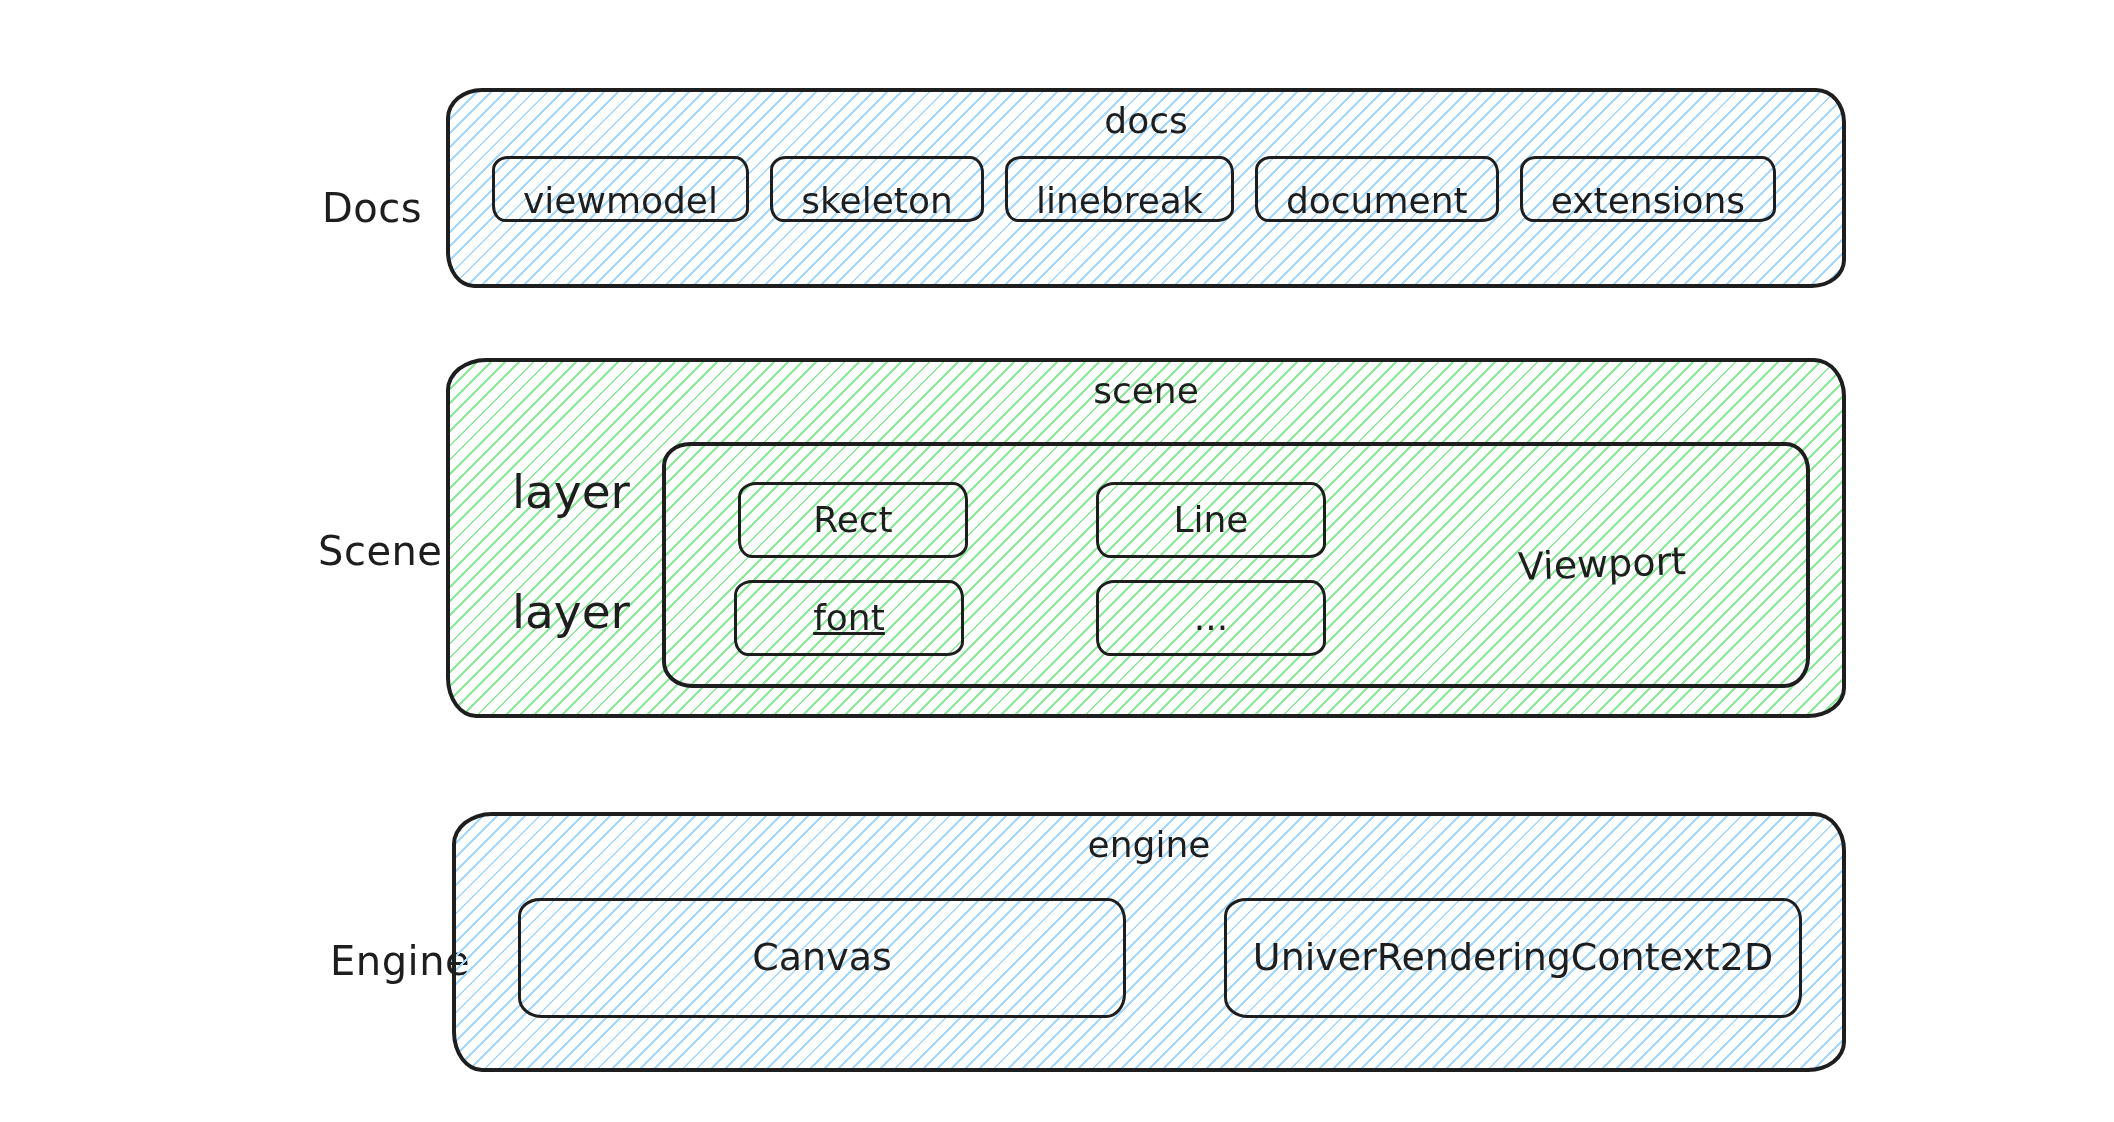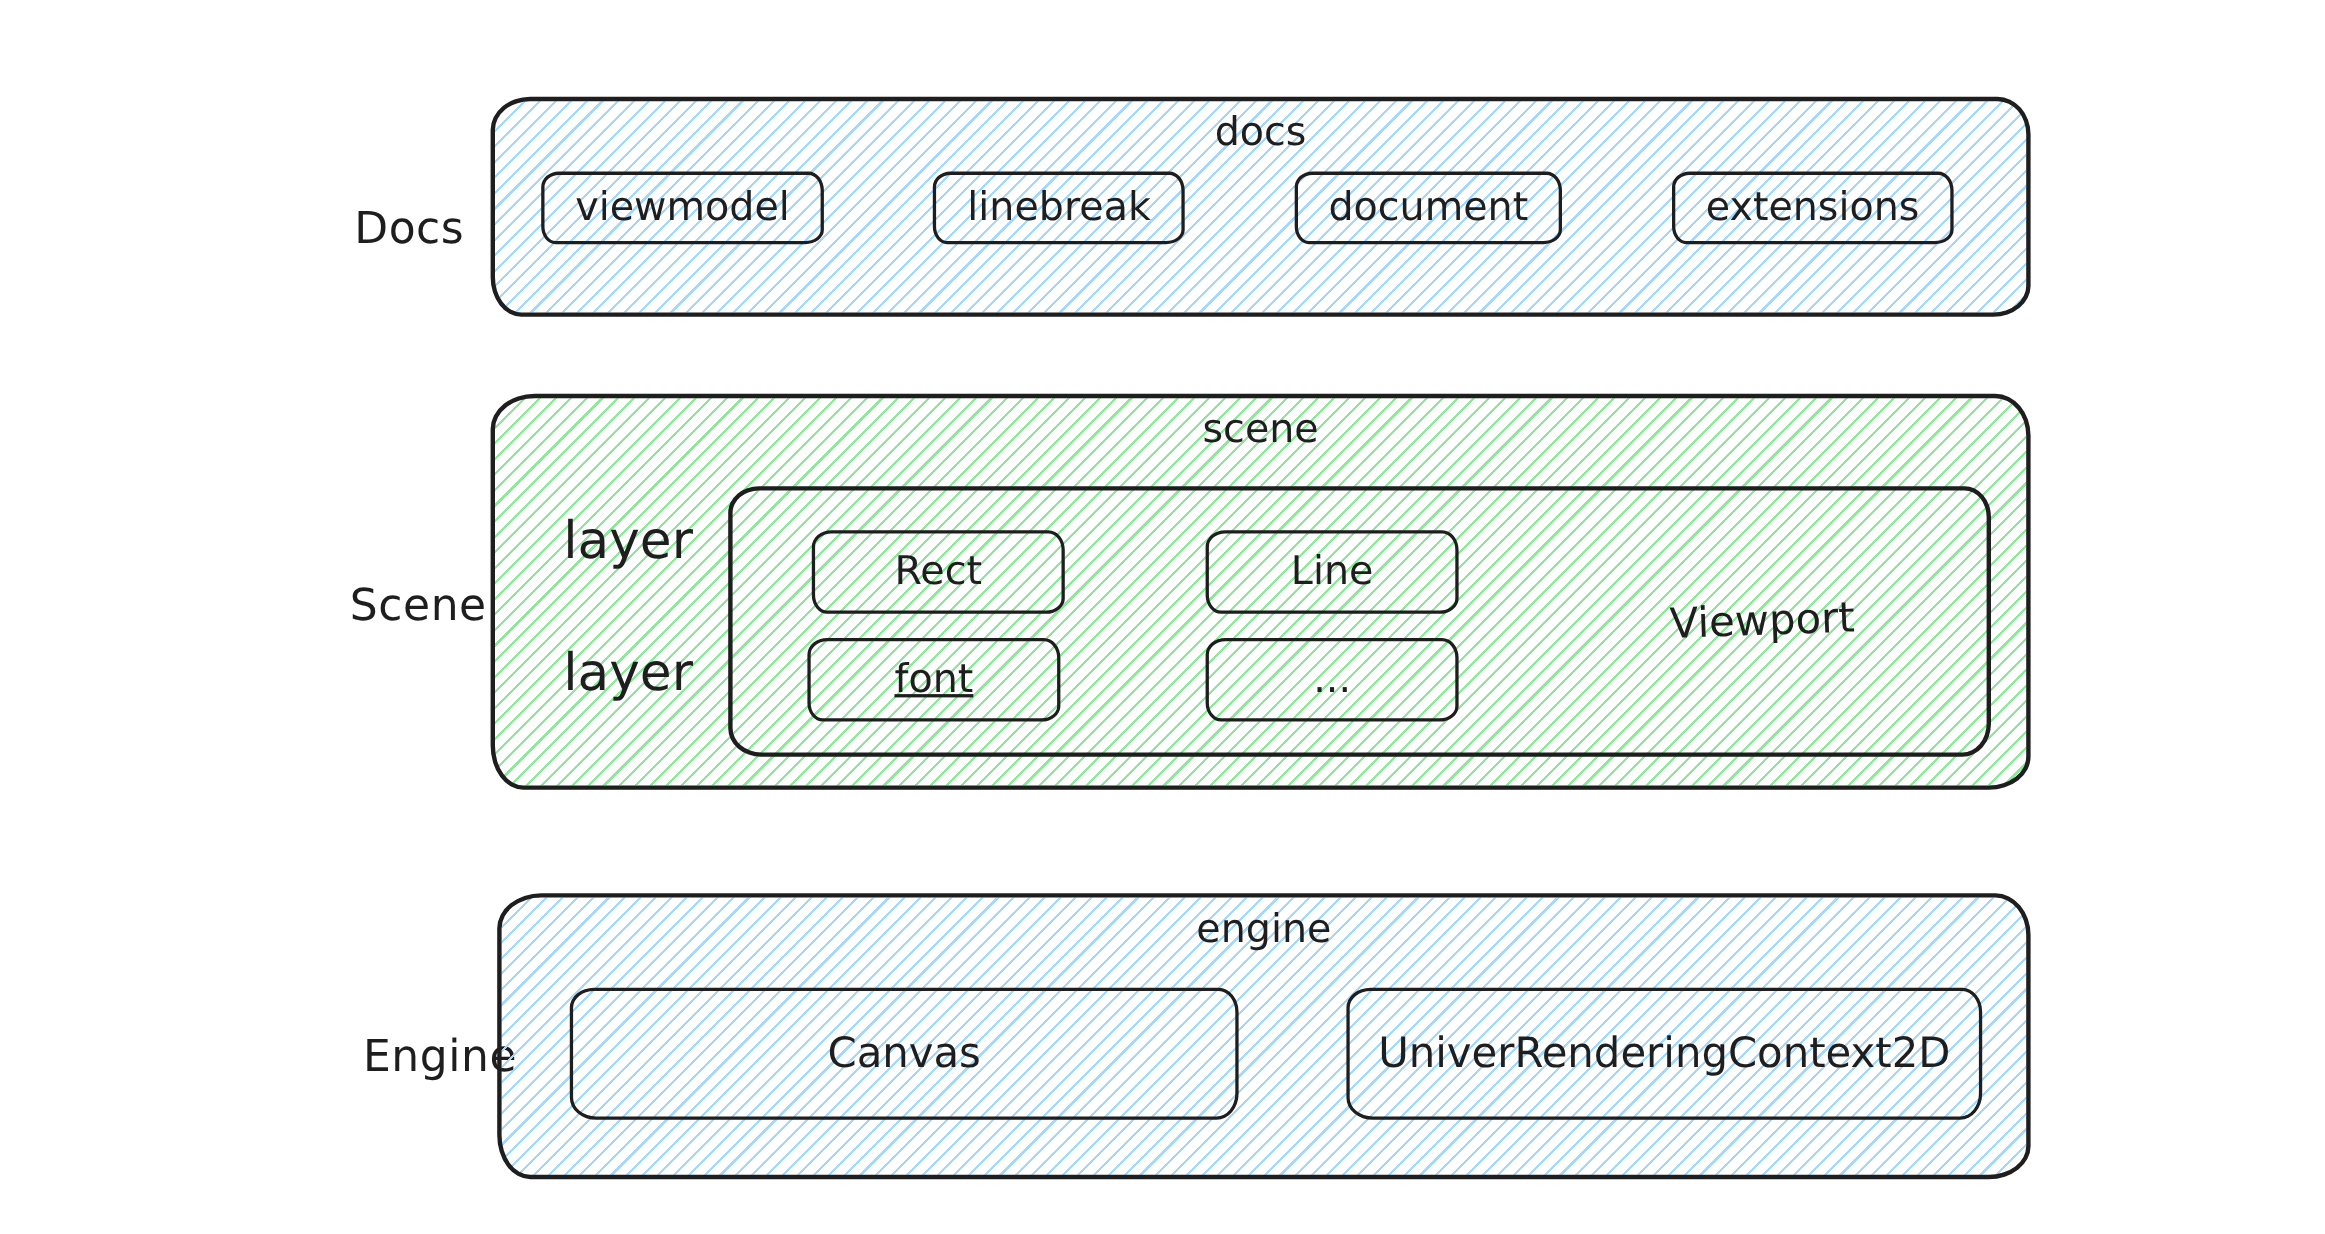--- a/index.html
+++ b/index.html
@@ -64,21 +64,21 @@
   .docs-items {
     position: absolute;
     left: 42px; right: 66px; top: 64px;
     display: flex;
     justify-content: space-between;
     align-items: center;
   }
   .docs-items .box {
     height: 66px;
     line-height: 60px;
-    padding: 0 28px;
+    padding: 12px 28px;
     border-radius: 16px 14px 17px 13px / 14px 17px 13px 16px;
   }
   
   .scene-container {
     left: 446px; top: 358px;
     width: 1400px; height: 360px;
     border-radius: 40px 32px 38px 30px / 32px 38px 30px 40px;
   }
   .layer-label {
     position: absolute;
@@ -130,20 +130,21 @@
 <body>
 
 <div class="canvas">
 
   <div class="side-label" style="left:322px; top:185px;">Docs</div>
 
   <div class="container hatch-blue docs-container">
     <div class="container-title">docs</div>
     <div class="docs-items">
       <div class="box">viewmodel</div>
+      <div class="box">skeleton</div>
       <div class="box">linebreak</div>
       <div class="box">document</div>
       <div class="box">extensions</div>
     </div>
   </div>
 
   <div class="side-label" style="left:318px; top:528px;">Scene</div>
 
   <div class="container hatch-green scene-container">
     <div class="container-title">scene</div>

